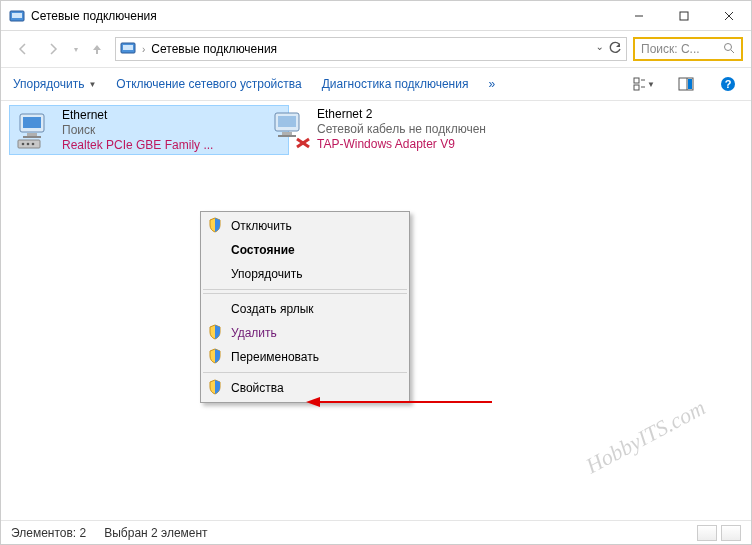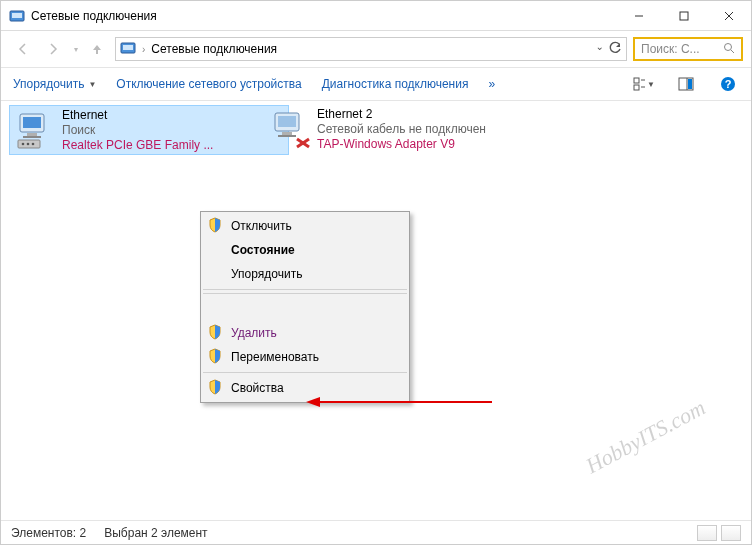--- a/index.html
+++ b/index.html
@@ -221,20 +221,21 @@
         <span class="label">Состояние</span>
       </div>
       <div class="cm-item">
         <span class="cm-icon"></span>
         <span class="label">Упорядочить</span>
       </div>
       <div class="cm-sep"></div>
       <div class="cm-sep"></div>
       <div class="cm-item">
         <span class="cm-icon"></span>
+        <span class="label">Создать ярлык</span>
       </div>
       <div class="cm-item disabled">
         <span class="cm-icon"><svg width="16" height="16">
             <path d="M8 1 L13 3 L13 8 Q13 13 8 15 Q3 13 3 8 L3 3 Z" fill="#ffd24d" stroke="#c8901a"></path>
             <path d="M8 1 L13 3 L13 8 Q13 13 8 15 L8 1 Z" fill="#3b8ae6"></path>
           </svg></span>
         <span class="label">Удалить</span>
       </div>
       <div class="cm-item">
         <span class="cm-icon"><svg width="16" height="16">

